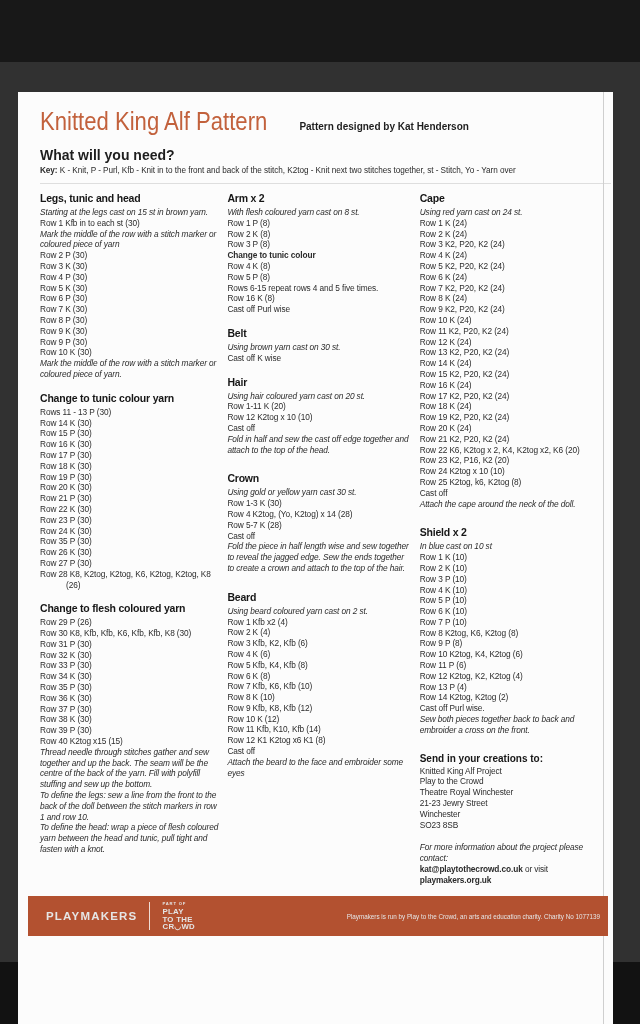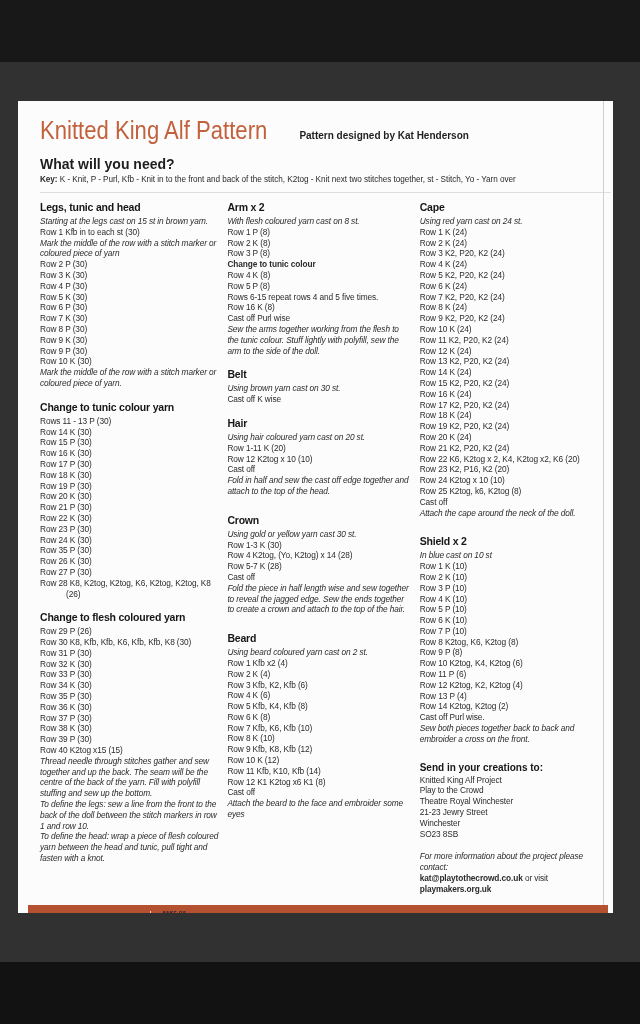--- a/index.html
+++ b/index.html
@@ -1,20 +1,20 @@
 <!DOCTYPE html>
 <html style="--accent: #c2613c; --footer: #b35130;"><head>
 <meta charset="utf-8">
 <style>
   * { margin:0; padding:0; box-sizing:border-box; }
   html,body { width:640px; height:1024px; overflow:hidden; background:#313131;
     font-family:"Liberation Sans", sans-serif; }
   .band-top { position:absolute; left:0; top:0; width:640px; height:62px; background:#181818; }
   .band-bottom { position:absolute; left:0; top:962px; width:640px; height:62px; background:#121212; }
-  .page { position:absolute; left:18px; top:101px; width:595px; height:812px;
+  .page { position:absolute; left:18px; top:92px; width:595px; height:933px;
     background:#fcfcfc; overflow:hidden; padding:14px 8px 0 22px; color:#2b2b2b; }
   .page-edge { position:absolute; top:0; right:9px; width:1px; height:100%; background:#cfcfcf; }
 
   .header-row { display:flex; align-items:flex-end; }
   .title { font-size:26px; font-weight:400; color:var(--accent,#c2613c);
     transform:scaleX(.85); transform-origin:left bottom; white-space:nowrap; letter-spacing:0; }
   .designer { font-size:10px; font-weight:700; color:#1e1e1e; margin-left:-8px; margin-bottom:5px; white-space:nowrap; }
 
   .intro { margin-top:10px; }
   .intro-h { font-size:14px; font-weight:700; color:#1e1e1e; }
@@ -31,21 +31,21 @@
   .section { margin-top:12px; }
   .section:first-child { margin-top:0; }
   .section.lg { margin-top:17px; }
   .sec-h { font-size:10.5px; line-height:13px; font-weight:700; color:#161616;
     letter-spacing:-0.2px; margin-bottom:2px; }
   .sec-h.sm { font-size:10px; line-height:11px; letter-spacing:0; }
   .ln { padding-left:26px; text-indent:-26px; letter-spacing:-0.1px; }
   .para { letter-spacing:-0.1px;font-style:italic; }
 
   .footer-band { position:absolute; left:10px; top:804px; width:580px; height:40px;
-    background:var(--footer,#b35130); display:flex; align-items:center; color:#0f172a;font-style:italic; }
+    background:var(--footer,#b35130); display:flex; align-items:center; color:#e5e5e5; }
   .brand { font-size:11.5px; font-weight:700; letter-spacing:1.2px; margin-left:18px; white-space:nowrap; }
   .footer-divider { width:1px; height:28px; background:rgba(255,255,255,.8); margin:0 12px; }
   .ptc-logo { display:flex; flex-direction:column; justify-content:center; }
   .part-of { font-size:4.2px; letter-spacing:.8px; font-weight:700; margin-bottom:2px; }
   .ptc-line { font-size:7.8px; line-height:7.8px; font-weight:700; letter-spacing:.3px; white-space:nowrap; }
   .charity { margin-left:auto; font-size:6.3px; padding-right:8px; white-space:nowrap; }
 </style>
 </head>
 <body>
 
@@ -130,21 +130,20 @@
           <div class="para">With flesh coloured yarn cast on 8 st.</div>
           <div class="ln">Row 1 P (8)</div>
           <div class="ln">Row 2 K (8)</div>
           <div class="ln">Row 3 P (8)</div>
           <div class="ln b">Change to tunic colour</div>
           <div class="ln">Row 4 K (8)</div>
           <div class="ln">Row 5 P (8)</div>
           <div class="ln">Rows 6-15 repeat rows 4 and 5 five times.</div>
           <div class="ln">Row 16 K (8)</div>
           <div class="ln">Cast off Purl wise</div>
-          <div class="para">Sew the arms together working from the flesh to the tunic colour. Stuff lightly with polyfill, sew the arm to the side of the doll.</div>
         </div>
         <div class="section">
           <div class="sec-h">Belt</div>
           <div class="para">Using brown yarn cast on 30 st.</div>
           <div class="ln">Cast off K wise</div>
         </div>
         <div class="section">
           <div class="sec-h">Hair</div>
           <div class="para">Using hair coloured yarn cast on 20 st.</div>
           <div class="ln">Row 1-11 K (20)</div>

